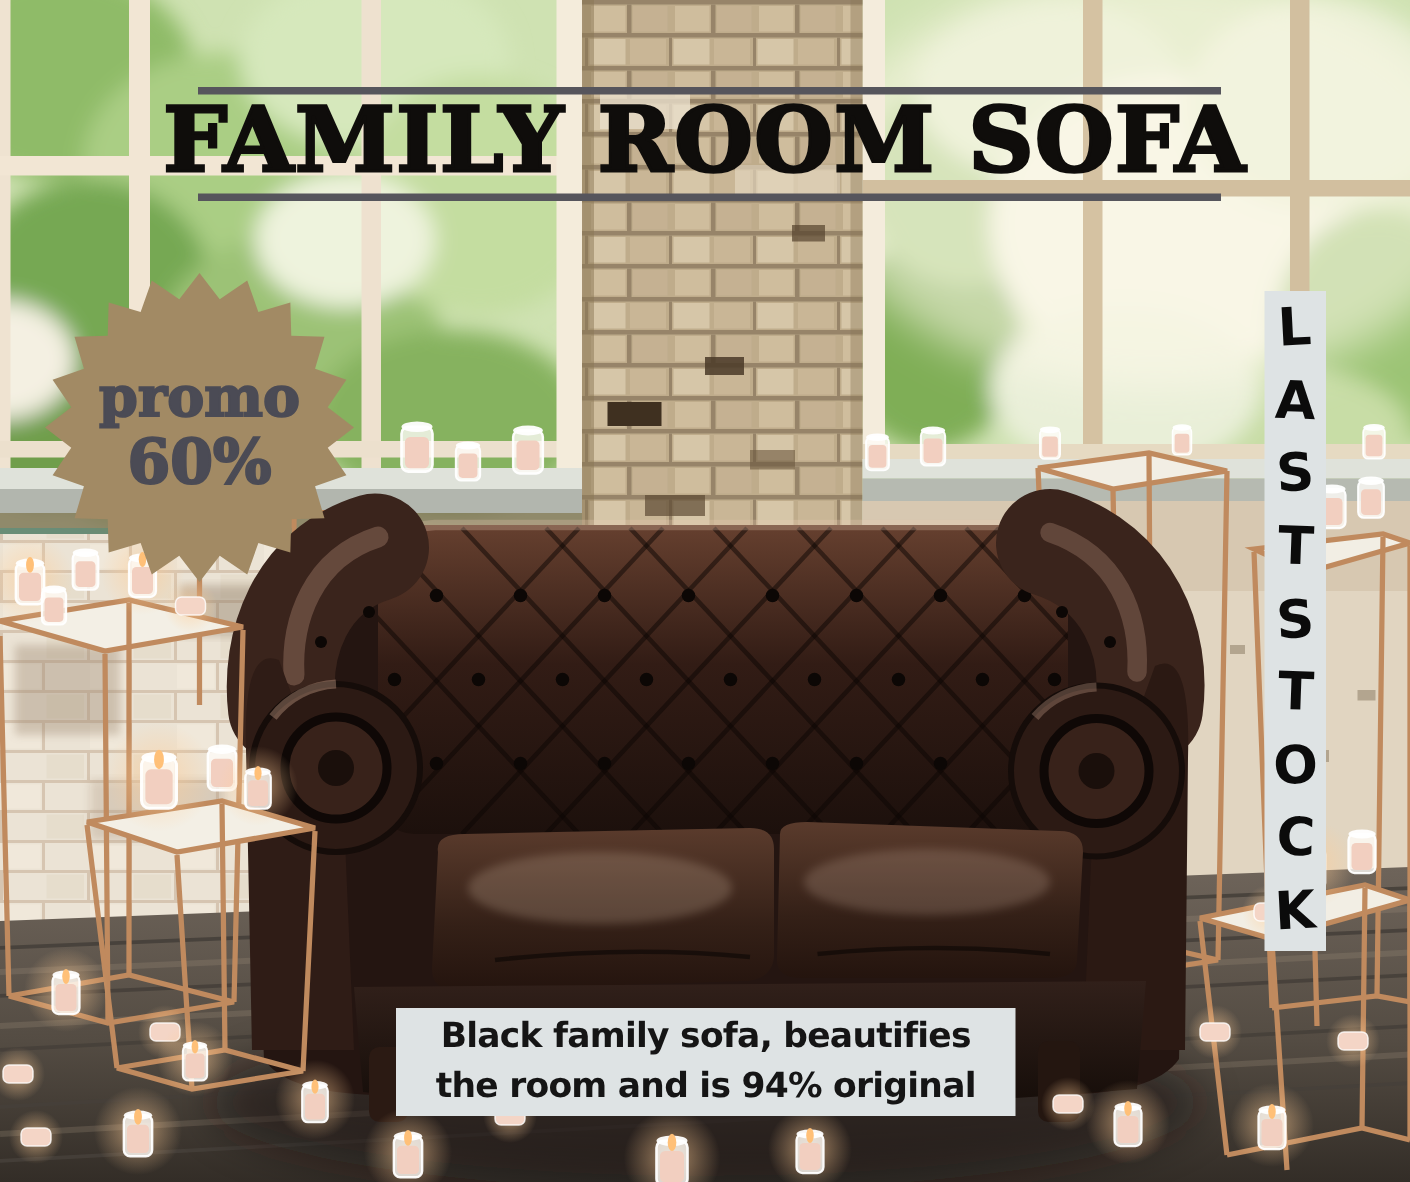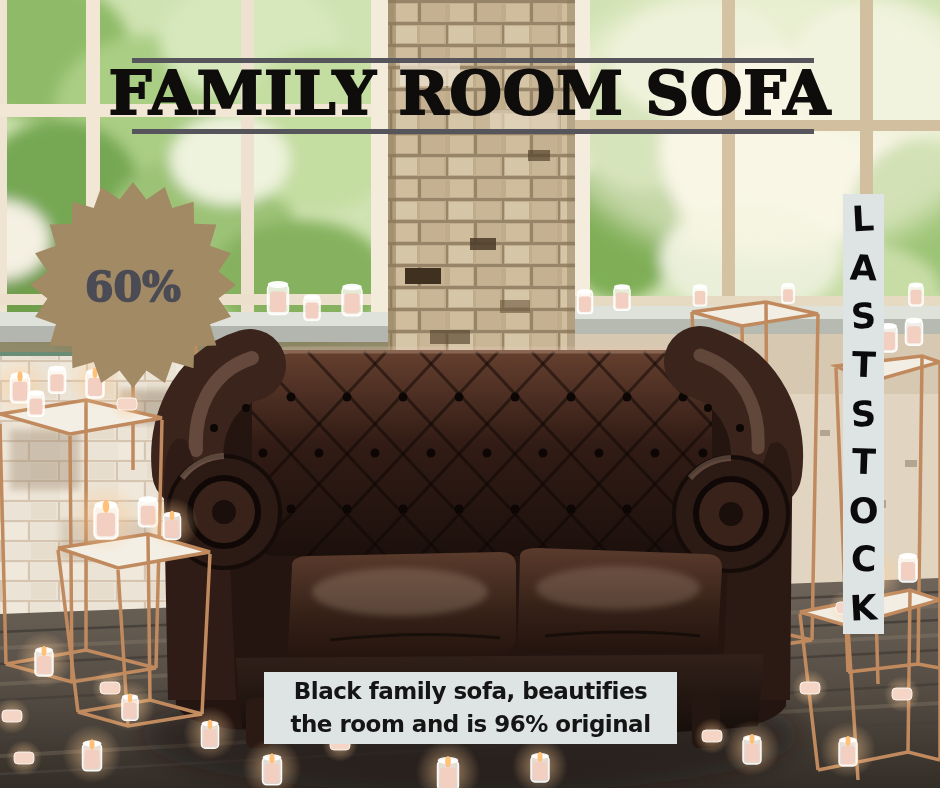--- a/index.html
+++ b/index.html
@@ -363,33 +363,34 @@
 
   <div class="badge-wrap">
     <svg class="badge-star" viewBox="0 0 200 200">
       <polygon fill="var(--badge-fill,#a28a64)" points="200,100 183,113.1 195.1,130.9 174.8,138.1
         180.9,158.8 159.4,159.4 158.8,180.9 138.1,174.8 130.9,195.1 113.1,183 100,200 86.9,183
         69.1,195.1 61.9,174.8 41.2,180.9 40.6,159.4 19.1,158.8 25.2,138.1 4.9,130.9 17,113.1 0,100
         17,86.9 4.9,69.1 25.2,61.9 19.1,41.2 40.6,40.6 41.2,19.1 61.9,25.2 69.1,4.9 86.9,17 100,0
         113.1,17 130.9,4.9 138.1,25.2 158.8,19.1 159.4,40.6 180.9,41.2 174.8,61.9 195.1,69.1 183,86.9"></polygon>
     </svg>
     <div class="badge-text">
+      <div class="badge-line1">promo</div>
       <div class="badge-line2">60%</div>
     </div>
   </div>
 
   <div class="side-banner">
       <div class="vletter">L</div>
       <div class="vletter">A</div>
       <div class="vletter">S</div>
       <div class="vletter">T</div>
       <div class="vletter">S</div>
       <div class="vletter">T</div>
       <div class="vletter">O</div>
       <div class="vletter">C</div>
       <div class="vletter">K</div>
     </div>
 
   <div class="caption-panel">
     <div>Black family sofa, beautifies</div>
-    <div>the room and is 96% original</div>
+    <div>the room and is 94% original</div>
   </div>
 </div>
 
 </body></html>

